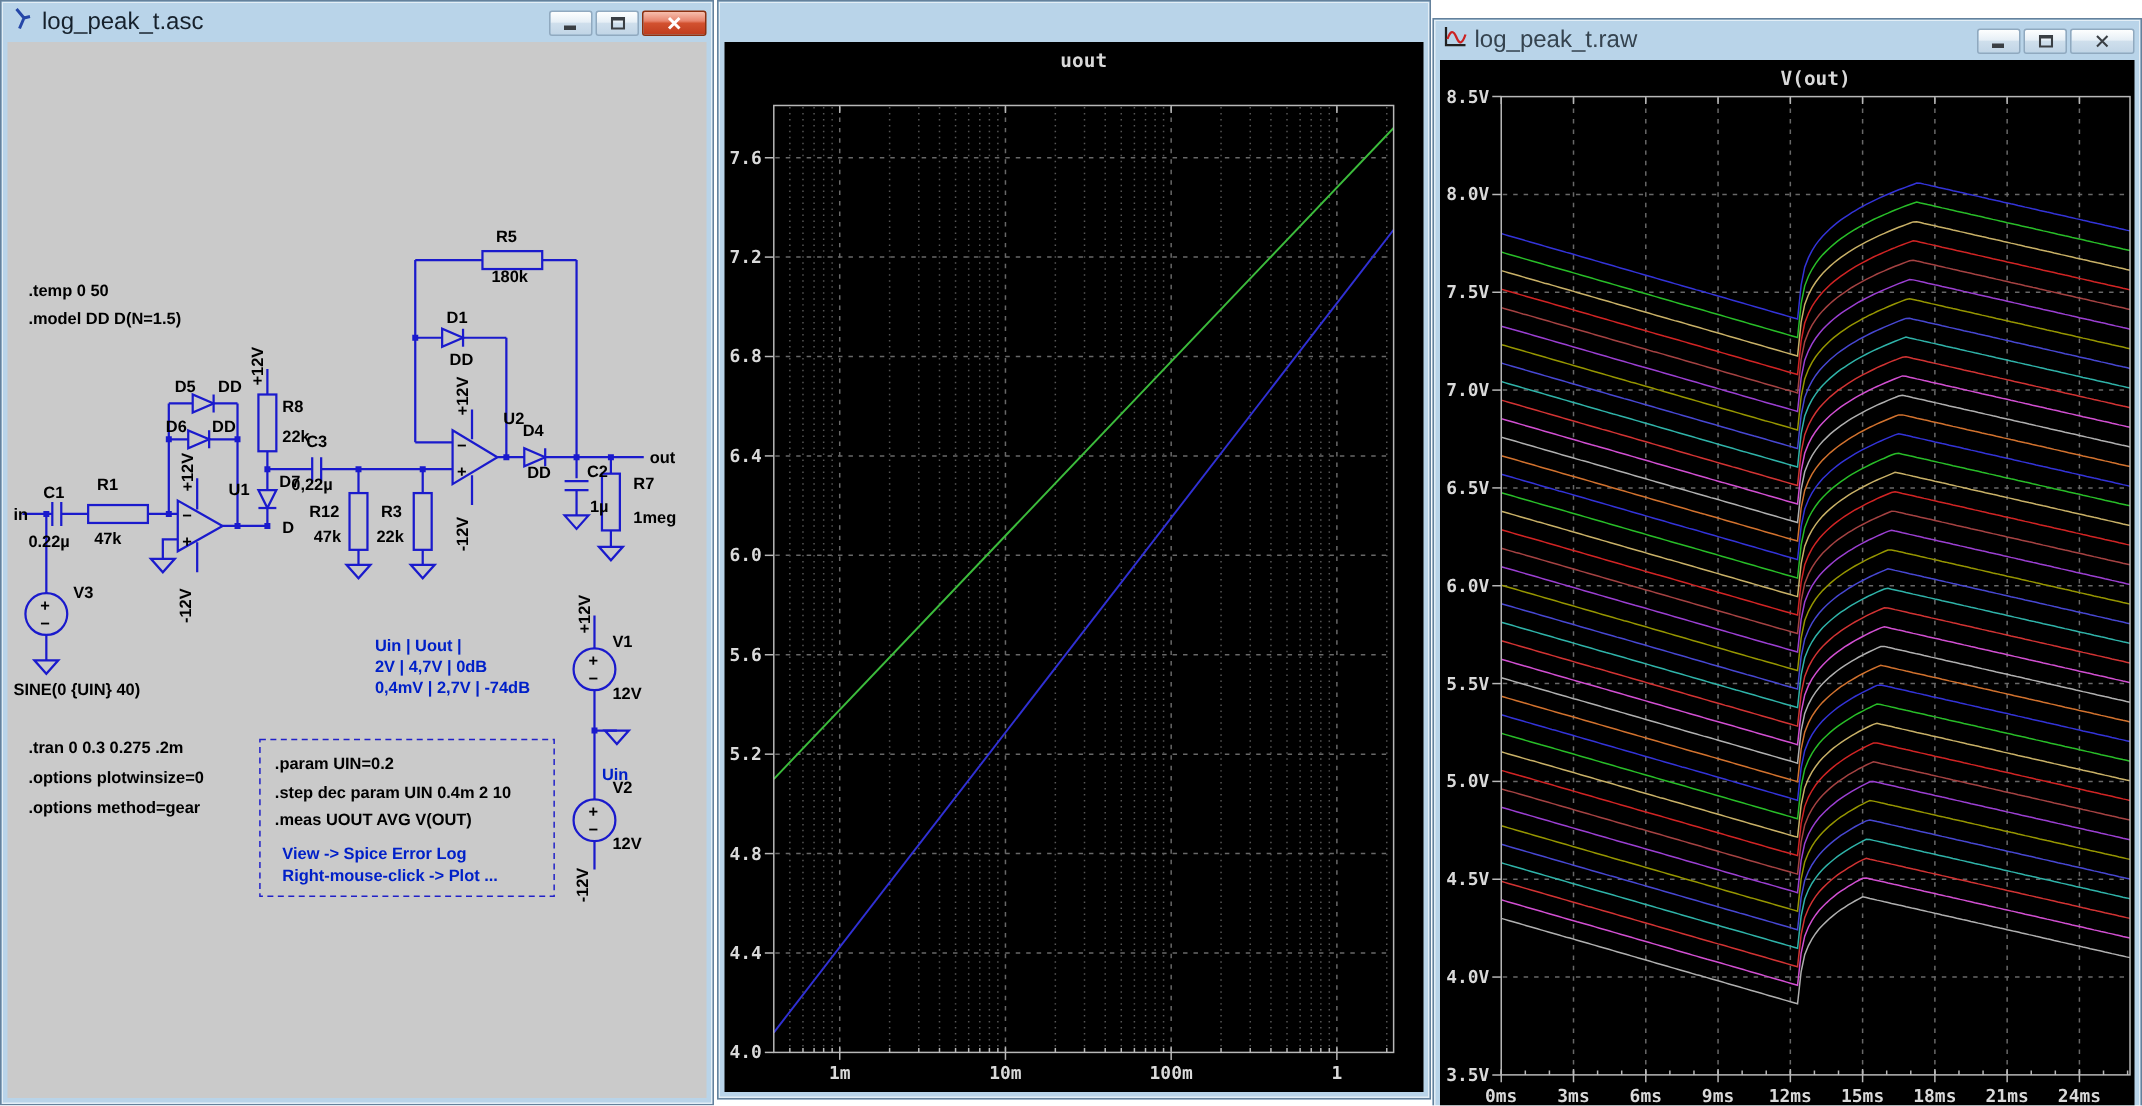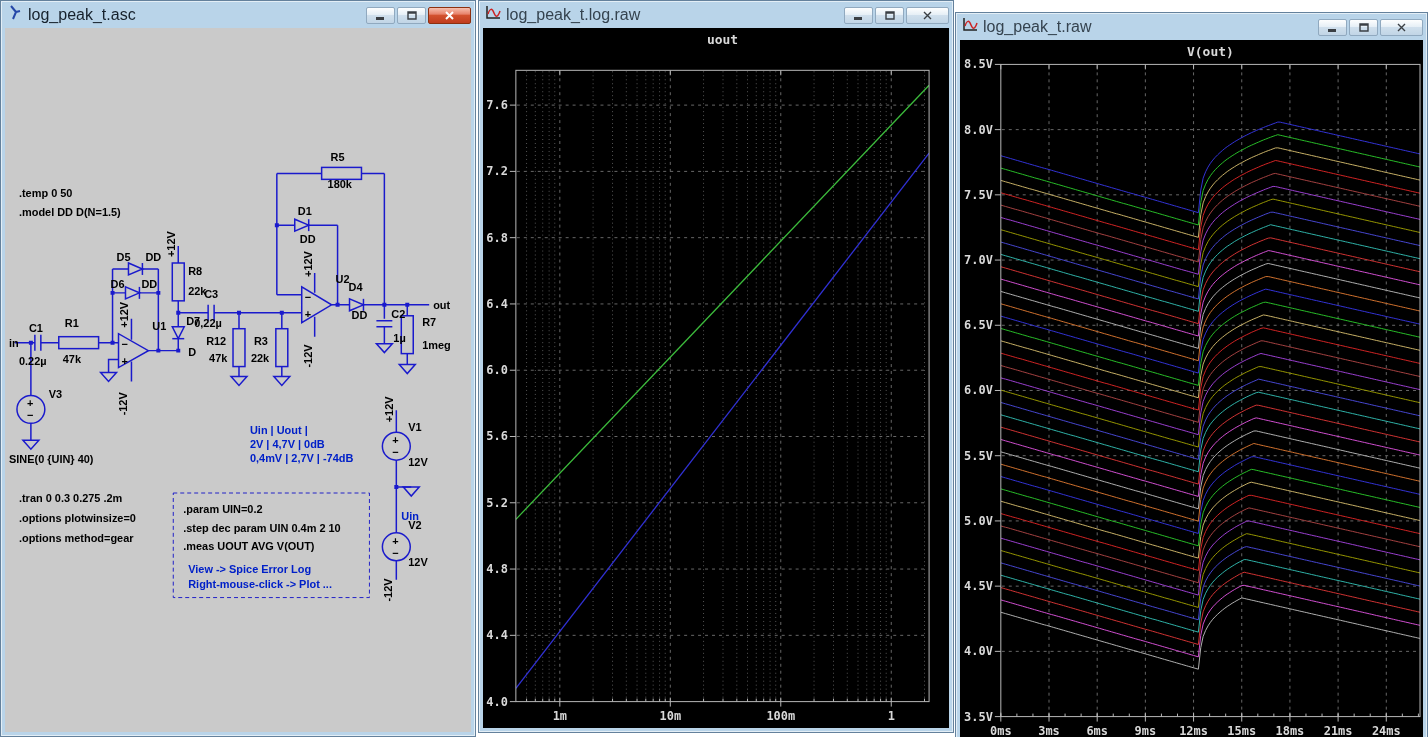--- a/index.html
+++ b/index.html
@@ -188,46 +188,20 @@
             <text x="389" y="519" fill="#000000" font-size="8">+</text>
             <text x="389" y="531" fill="#000000" font-size="8">−</text>
             <text x="22" y="381" fill="#000000" font-size="8">+</text>
             <text x="22" y="393" fill="#000000" font-size="8">−</text>
           </g>
       </svg>
     </div>
   </section>
 
   <section class="window inactive" style="left:478px;top:0;width:476px;height:733px">
-    <header class="titlebar">
-      <span>
-        <svg width="16" height="16" viewBox="0 0 16 16">
-          <path d="M2,1 V13 H15" stroke="#222" stroke-width="1.5" fill="none"></path>
-          <path d="M3,9 C5,3 7,3 9,8 C11,13 13,12 15,6" stroke="#cc2222" stroke-width="1.5" fill="none"></path>
-        </svg>
-      </span>
-      <span class="wtitle">log_peak_t.log.raw</span>
-      <span class="btns">
-        <span class="btn">
-          <svg width="10" height="10">
-              <rect class="glyph-fill" x="0" y="7" width="8" height="3"></rect>
-            </svg>
-        </span>
-        <span class="btn">
-          <svg width="10" height="10">
-              <path class="glyph" d="M1,2 H9 V9 H1 Z M1,3 H9"></path>
-            </svg>
-        </span>
-        <span class="btn close">
-          <svg width="9" height="9">
-              <path class="glyph" d="M1,1 L8,8 M8,1 L1,8"></path>
-            </svg>
-        </span>
-      </span>
-    </header>
     <div class="content plot">
       <svg id="plot-log" viewBox="0 0 468 702">
           <g>
             <line x1="27" y1="676" x2="33" y2="676" stroke="#b8b8b8" stroke-width="1"></line>
             <text x="25" y="680" text-anchor="end">4.0</text>
             <line x1="34" y1="609.4383202099737" x2="447" y2="609.4383202099737" stroke="#686868" stroke-dasharray="3 4" stroke-width="1"></line>
             <line x1="27" y1="609.4383202099737" x2="33" y2="609.4383202099737" stroke="#b8b8b8" stroke-width="1"></line>
             <text x="25" y="613.4383202099737" text-anchor="end">4.4</text>
             <line x1="34" y1="542.8766404199475" x2="447" y2="542.8766404199475" stroke="#686868" stroke-dasharray="3 4" stroke-width="1"></line>
             <line x1="27" y1="542.8766404199475" x2="33" y2="542.8766404199475" stroke="#b8b8b8" stroke-width="1"></line>

